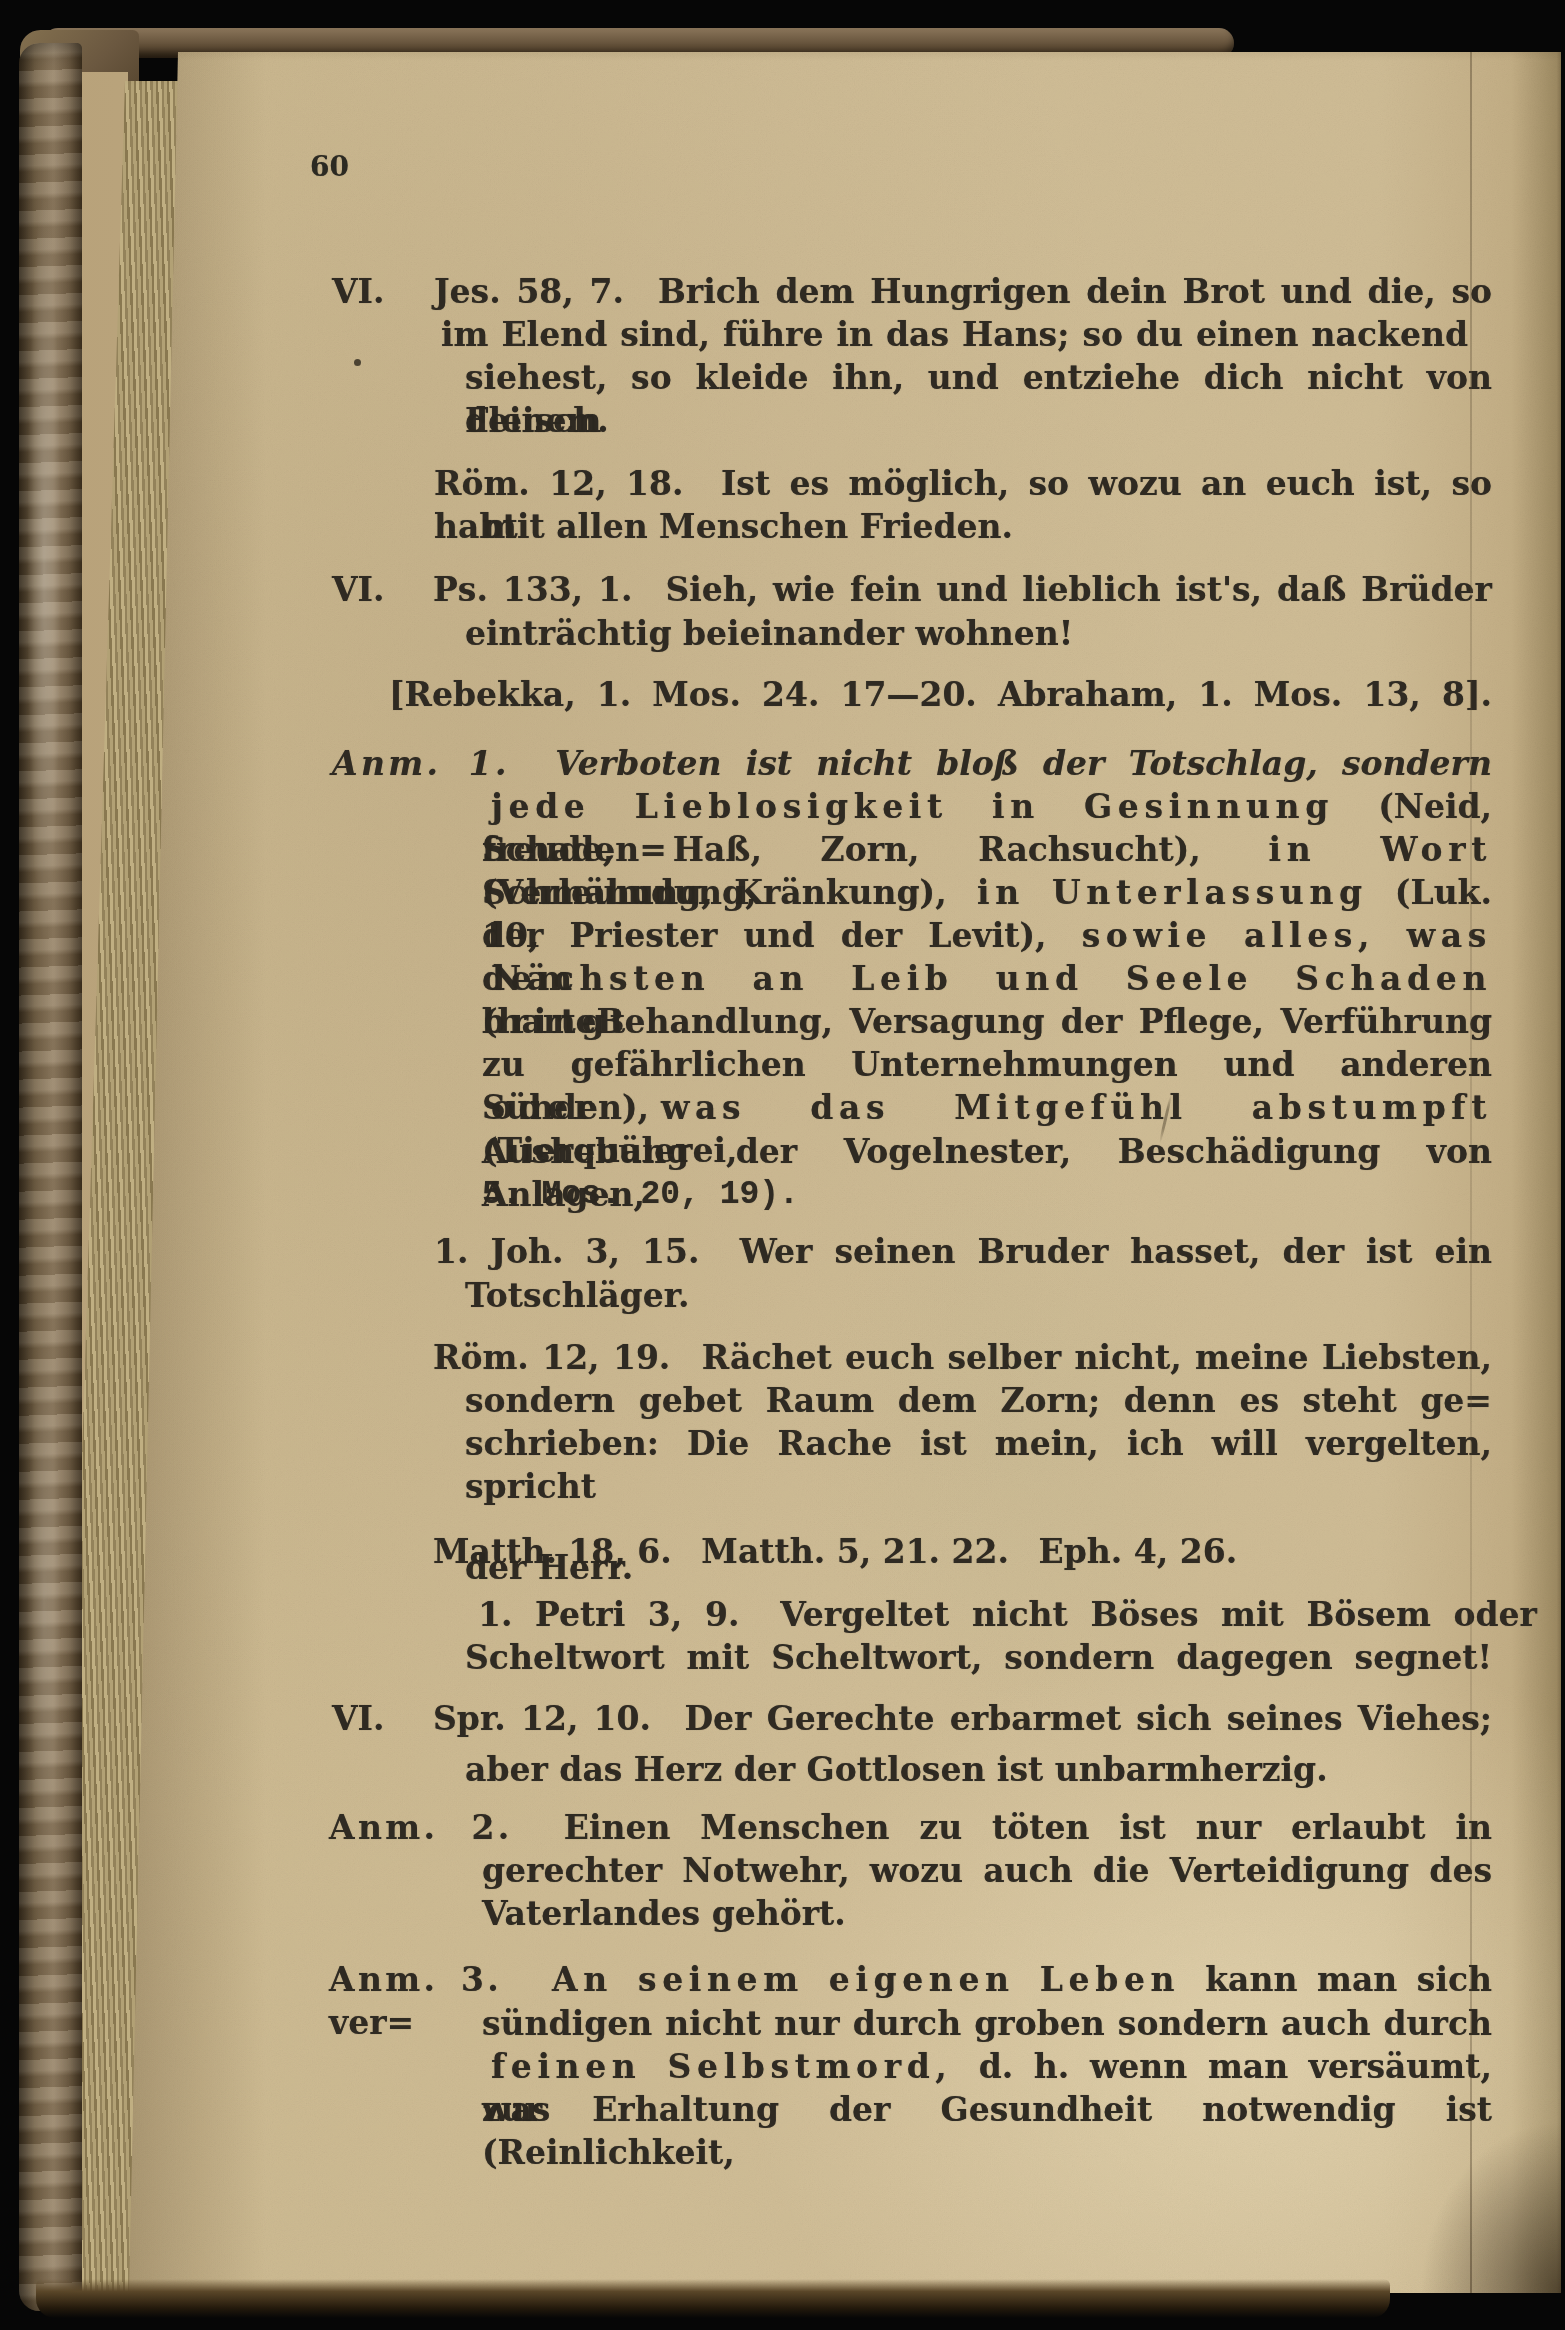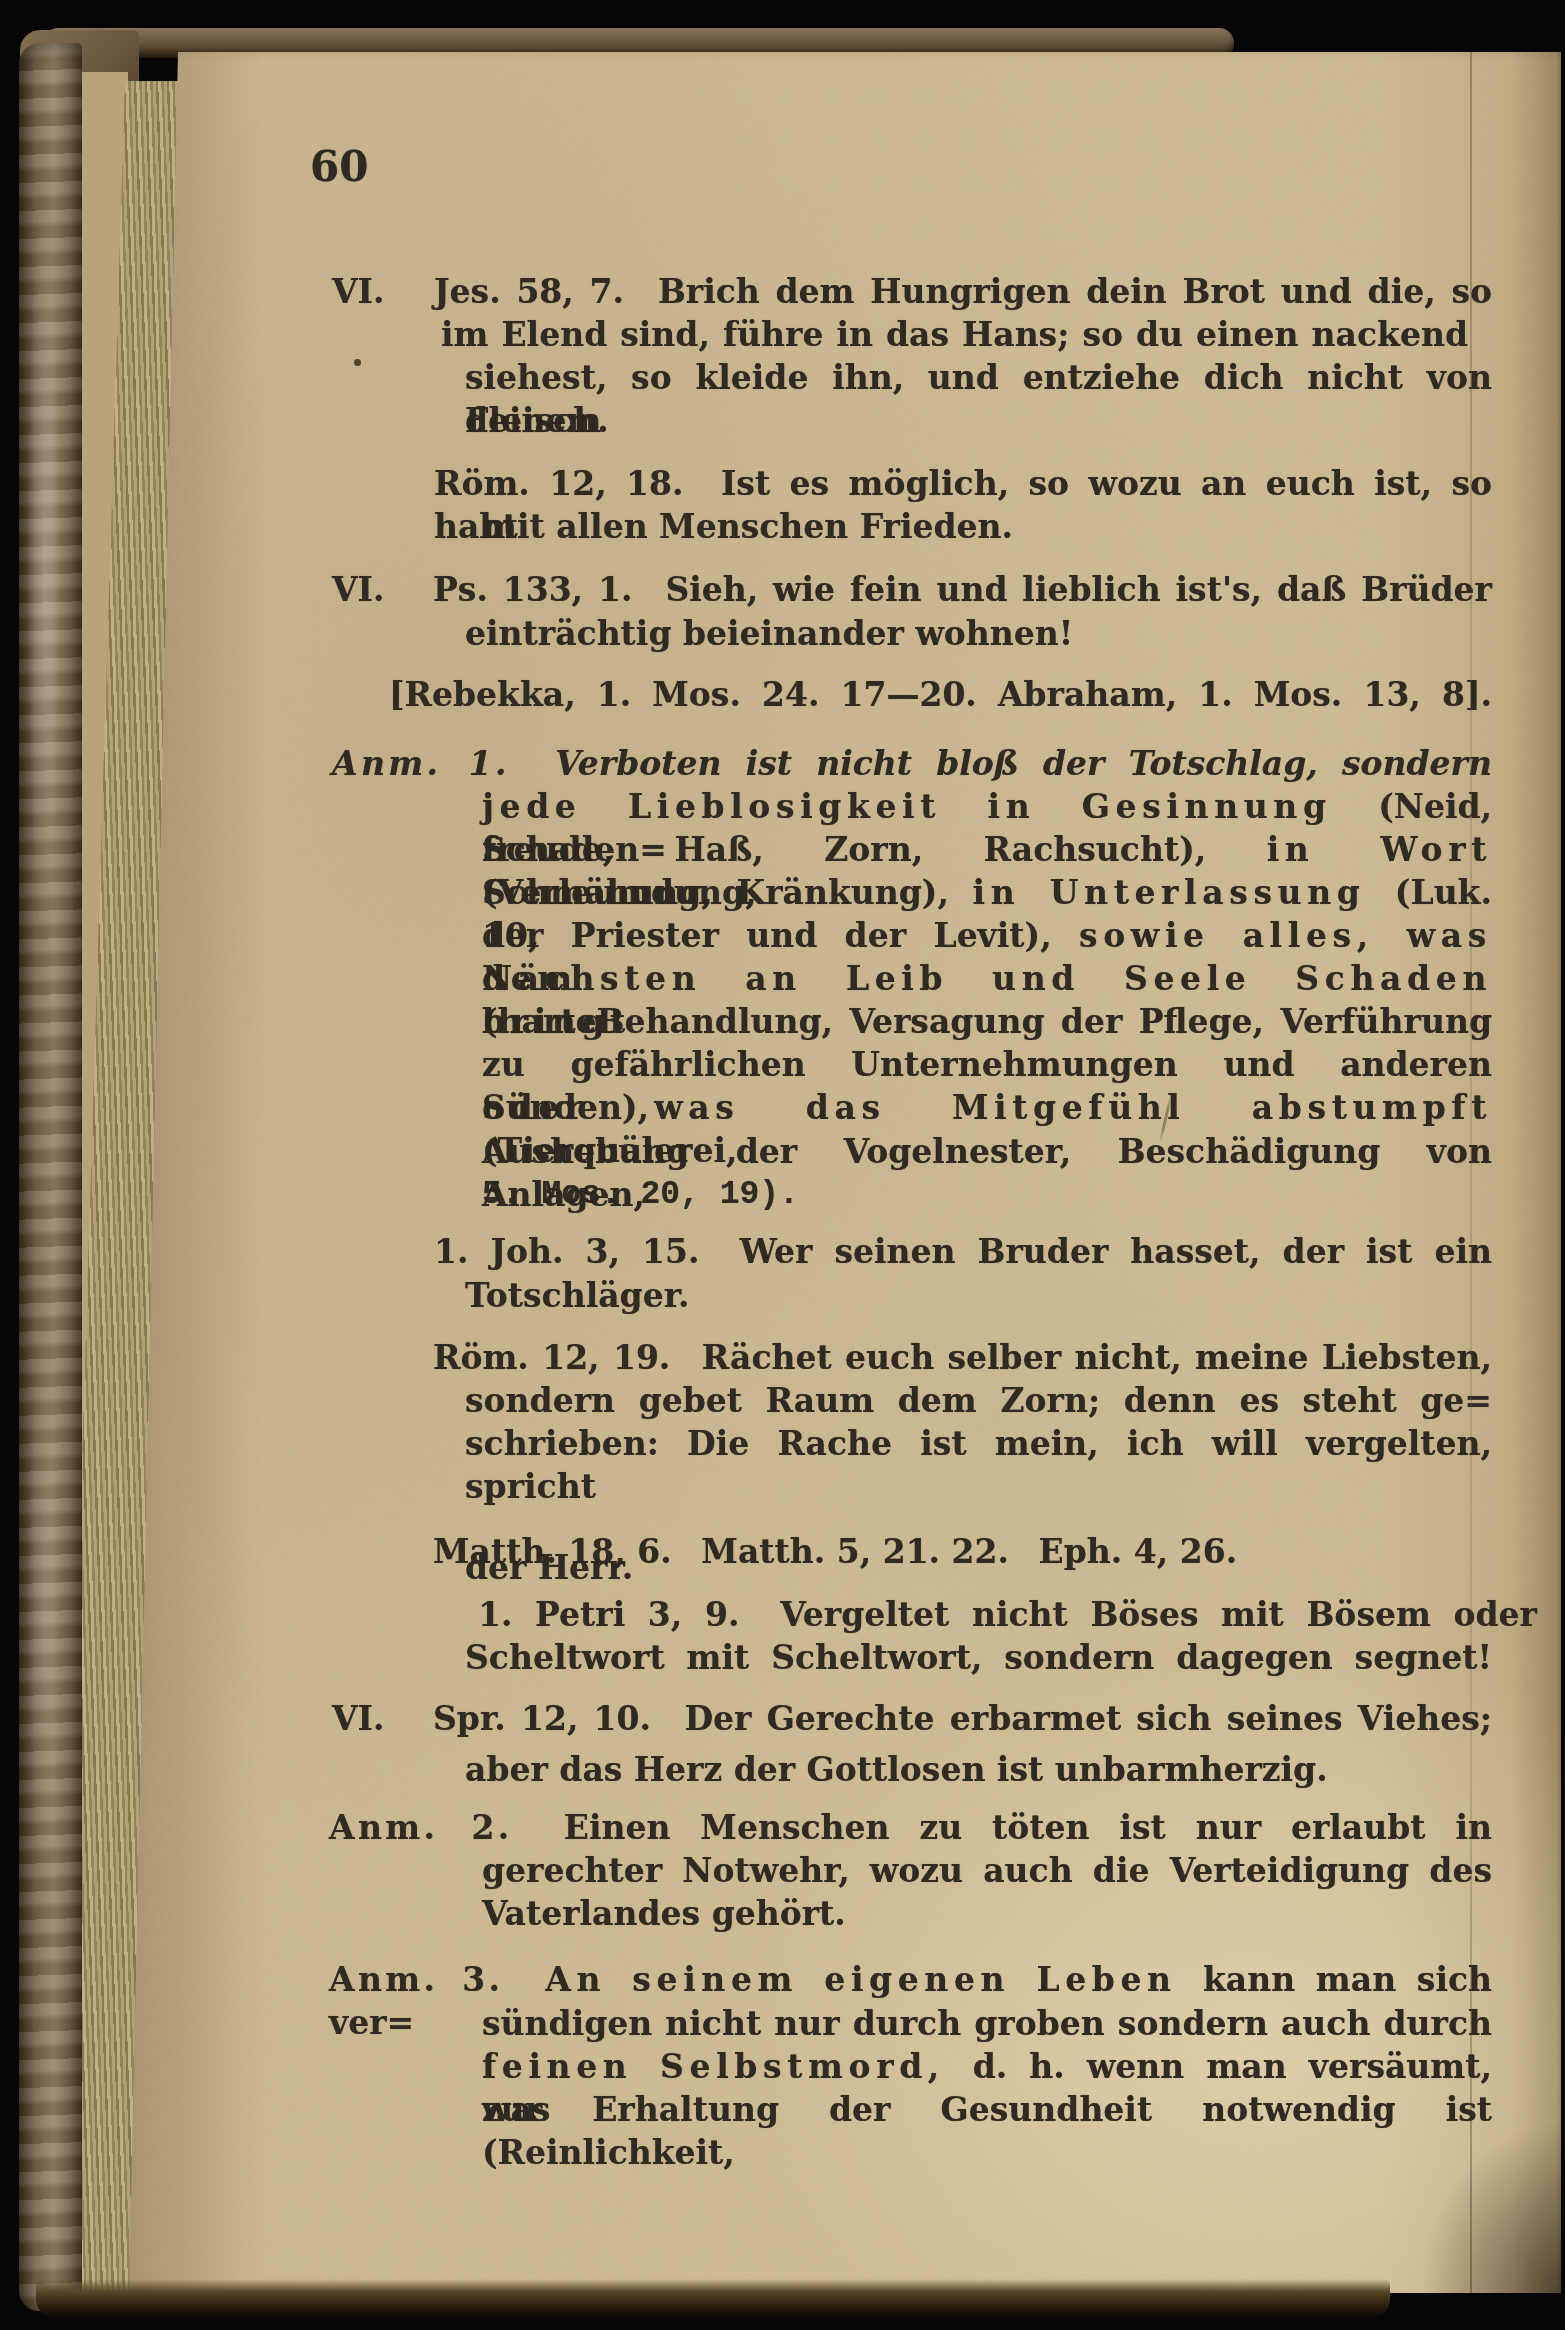--- a/index.html
+++ b/index.html
@@ -80,26 +80,26 @@
   }
   
   .line{
     position:absolute;
     color:rgba(43,39,32,.95);
     font-weight:700;
     font-size:33px;line-height:43px;
     text-shadow:0 0 0.8px rgba(43,39,32,.55);
   }
   .line.j{text-align:justify;text-align-last:justify;-moz-text-align-last:justify;}
-  .line .sp{letter-spacing:.17em;}
+  .line .sp{letter-spacing:.17em;margin-left:9px;}
   .line .lb{letter-spacing:.10em;}
   .line .g{margin-right:.55em;}
   .page-number{
     position:absolute;left:310px;top:143px;
-    color:rgba(40,38,32,.95);font-weight:700;font-size:42px;line-height:47px;
+    color:rgba(40,38,32,.95);font-weight:700;font-size:28px;line-height:47px;
     text-shadow:0 0 0.8px rgba(40,38,32,.5);
   }
   
   .ink-dot{
     position:absolute;left:354px;top:359px;width:7px;height:7px;border-radius:50%;
     background:rgba(55,48,35,.85);
   }
   .pen-mark{
     position:absolute;left:1164px;top:1094px;width:3.1px;height:50px;border-radius:50%;
     background:linear-gradient(180deg, rgba(90,78,55,0), rgba(90,78,55,.55) 30%, rgba(90,78,55,.5) 70%, rgba(90,78,55,0));

